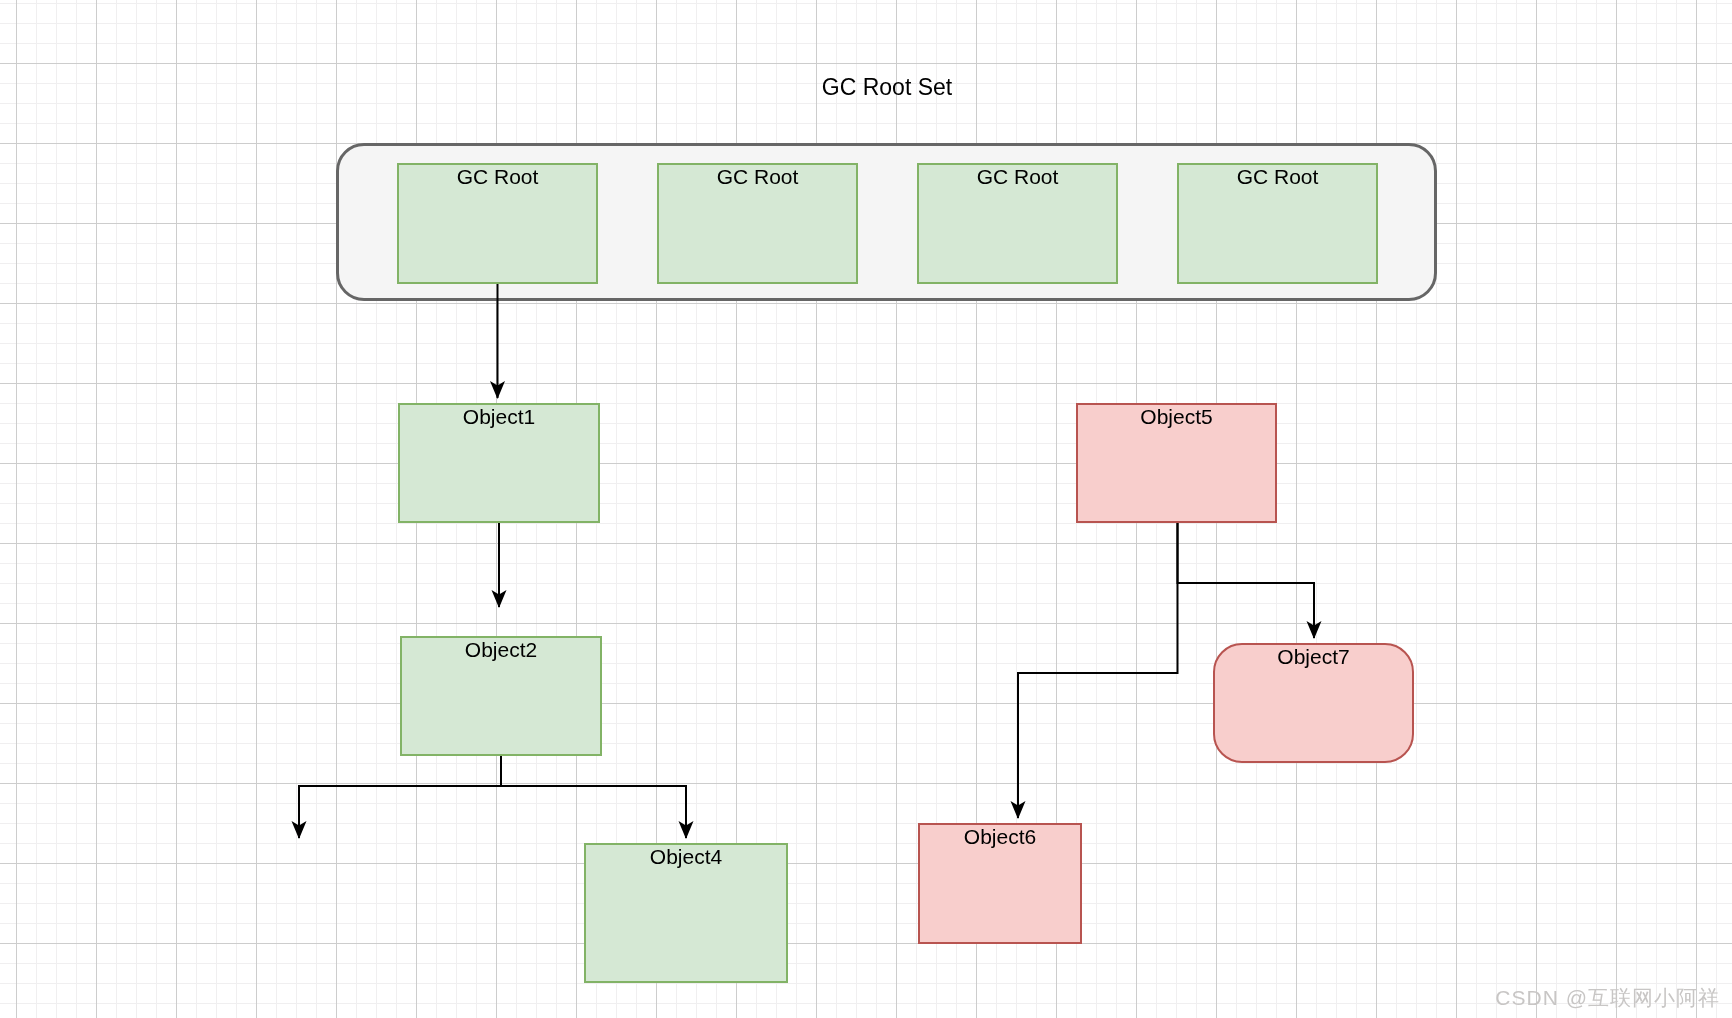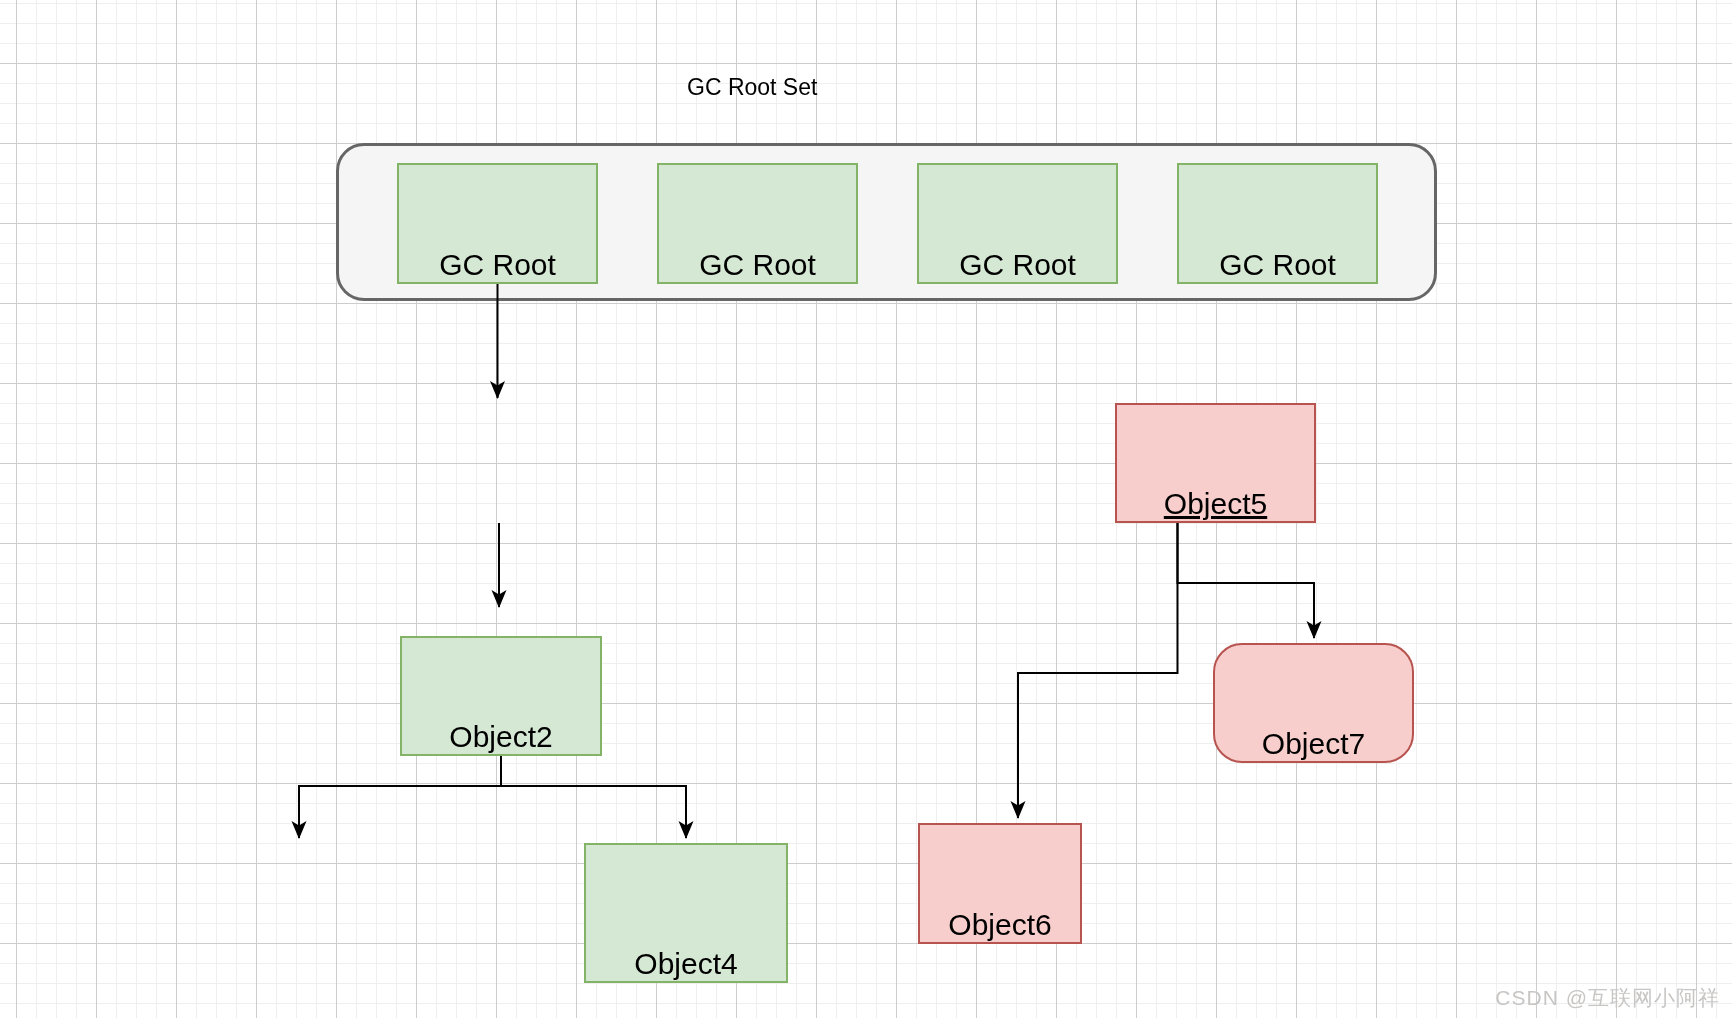--- a/index.html
+++ b/index.html
@@ -20,41 +20,42 @@
       linear-gradient(to right, #f0eff0 1px, transparent 1px),
       linear-gradient(to bottom, #f0eff0 1px, transparent 1px);
     background-size: 80px 80px, 80px 80px, 20px 20px, 20px 20px;
     background-position: 16px 63px, 16px 63px, 16px 3px, 16px 3px;
   }
   .diagram-title {
     position: absolute;
     left: 687px;
     top: 74px;
     width: 400px;
+    text-align: center;
     font-size: 23px;
     color: #000000;
   }
   .root-container {
     position: absolute;
     left: 336px;
     top: 143px;
     width: 1101px;
     height: 158px;
     box-sizing: border-box;
     background: #f5f5f5;
     border: 3px solid #666666;
     border-radius: 28px;
   }
   .node {
     position: absolute;
     box-sizing: border-box;
     display: flex;
-    align-items: flex-end;
+    align-items: flex-start;
     justify-content: center;
-    font-size: 30px;
+    font-size: 21px;
     color: #000000;
     border: 2px solid;
     z-index: 3;
   }
   .node.green {
     background: #d5e8d4;
     border-color: #82b366;
   }
   .node.pink {
     background: #f8cecc;
@@ -111,28 +112,31 @@
   <div class="node green" style="left:657px; top:163px; width:201px; height:121px;">
     <span>GC Root</span>
   </div>
   <div class="node green" style="left:917px; top:163px; width:201px; height:121px;">
     <span>GC Root</span>
   </div>
   <div class="node green" style="left:1177px; top:163px; width:201px; height:121px;">
     <span>GC Root</span>
   </div>
 
+  <div class="node green" style="left:398px; top:403px; width:202px; height:120px;">
+    <span>Object1</span>
+  </div>
   <div class="node green" style="left:400px; top:612px; width:202px; height:120px;margin-top:24px;">
     <span>Object2</span>
   </div>
   <div class="node green" style="left:584px; top:843px; width:204px; height:140px;">
     <span>Object4</span>
   </div>
 
-  <div class="node pink" style="left:1115px; top:403px; width:201px; height:120px;text-decoration:underline;">
+  <div class="node pink" style="left:1076px; top:403px; width:201px; height:120px;">
     <span>Object5</span>
   </div>
   <div class="node pink" style="left:918px; top:823px; width:164px; height:121px;">
     <span>Object6</span>
   </div>
   <div class="node pink" style="left:1213px; top:643px; width:201px; height:120px;border-radius:29px;">
     <span>Object7</span>
   </div>
 
   <div class="watermark">CSDN @互联网小阿祥</div>

